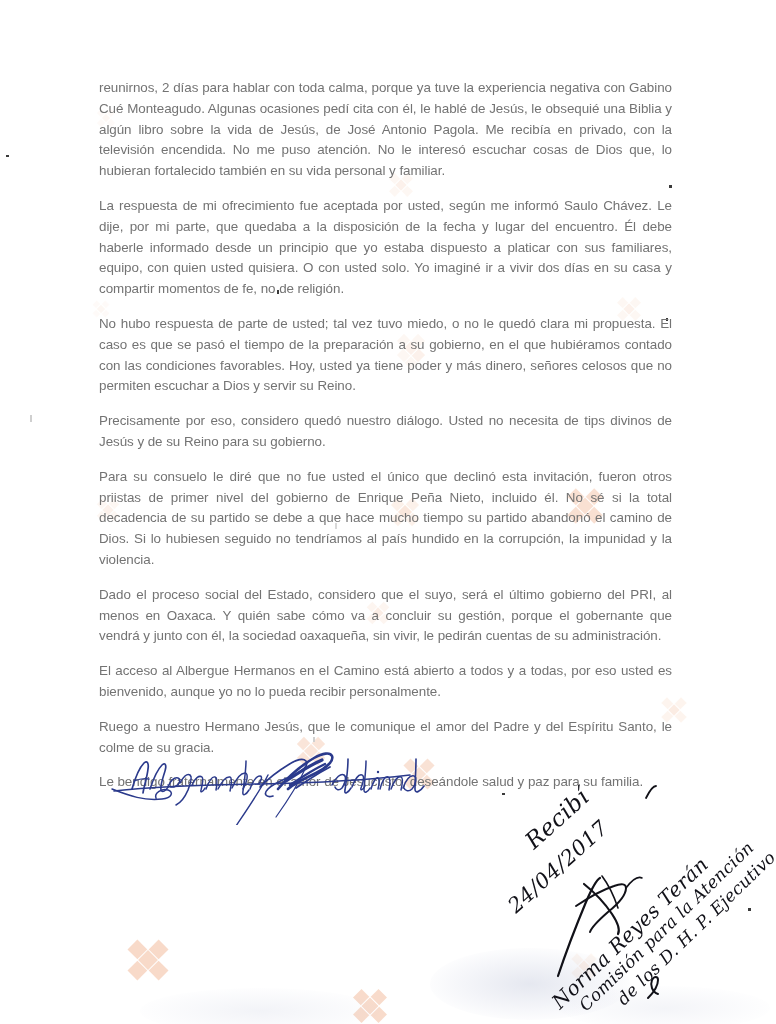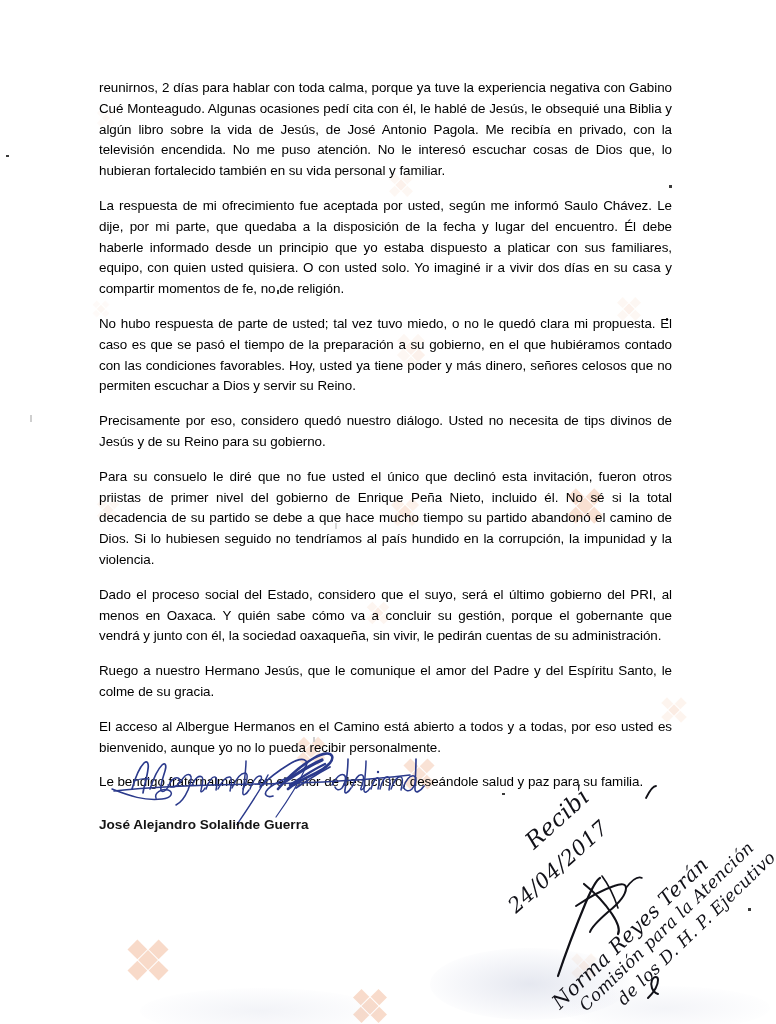--- a/index.html
+++ b/index.html
@@ -53,21 +53,21 @@
   .textblock {
     position: absolute;
     left: 99px;
     top: 78px;
     width: 573px;
   }
   .para {
     margin: 0 0 14px 0;
     font-size: 13.4px;
     line-height: 20.8px;
-    color: #000000;
+    color: #737373;
     text-align: justify;
     text-justify: inter-word;
     letter-spacing: -0.05px;
     -webkit-font-smoothing: none;
   }
   .para:last-child { margin-bottom: 0; }
 
   
   .speck {
     position: absolute;
@@ -316,22 +316,22 @@
   <div class="speck" style="left:748px; top:908px; width:3px; height:3px;"></div>
   <div class="speck" style="left:313px; top:737px; width:2px; height:5px; background:#d0d0d0;"></div>
 
   <div class="textblock">
     <p class="para">reunirnos, 2 días para hablar con toda calma, porque ya tuve la experiencia negativa con Gabino Cué Monteagudo. Algunas ocasiones pedí cita con él, le hablé de Jesús, le obsequié una Biblia y algún libro sobre la vida de Jesús, de José Antonio Pagola. Me recibía en privado, con la televisión encendida. No me puso atención. No le interesó escuchar cosas de Dios que, lo hubieran fortalecido también en su vida personal y familiar.</p>
     <p class="para">La respuesta de mi ofrecimiento fue aceptada por usted, según me informó Saulo Chávez. Le dije, por mi parte, que quedaba a la disposición de la fecha y lugar del encuentro. Él debe haberle informado desde un principio que yo estaba dispuesto a platicar con sus familiares, equipo, con quien usted quisiera. O con usted solo. Yo imaginé ir a vivir dos días en su casa y compartir momentos de fe, no de religión.</p>
     <p class="para">No hubo respuesta de parte de usted; tal vez tuvo miedo, o no le quedó clara mi propuesta. El caso es que se pasó el tiempo de la preparación a su gobierno, en el que hubiéramos contado con las condiciones favorables. Hoy, usted ya tiene poder y más dinero, señores celosos que no permiten escuchar a Dios y servir su Reino.</p>
     <p class="para">Precisamente por eso, considero quedó nuestro diálogo. Usted no necesita de tips divinos de Jesús y de su Reino para su gobierno.</p>
     <p class="para">Para su consuelo le diré que no fue usted el único que declinó esta invitación, fueron otros priistas de primer nivel del gobierno de Enrique Peña Nieto, incluido él. No sé si la total decadencia de su partido se debe a que hace mucho tiempo su partido abandonó el camino de Dios. Si lo hubiesen seguido no tendríamos al país hundido en la corrupción, la impunidad y la violencia.</p>
     <p class="para">Dado el proceso social del Estado, considero que el suyo, será el último gobierno del PRI, al menos en Oaxaca. Y quién sabe cómo va a concluir su gestión, porque el gobernante que vendrá y junto con él, la sociedad oaxaqueña, sin vivir, le pedirán cuentas de su administración.</p>
+    <p class="para">El acceso al Albergue Hermanos en el Camino está abierto a todos y a todas, por eso usted es bienvenido, aunque yo no lo pueda recibir personalmente.</p>
     <p class="para">Ruego a nuestro Hermano Jesús, que le comunique el amor del Padre y del Espíritu Santo, le colme de su gracia.</p>
-    <p class="para">El acceso al Albergue Hermanos en el Camino está abierto a todos y a todas, por eso usted es bienvenido, aunque yo no lo pueda recibir personalmente.</p>
     <p class="para">Le bendigo fraternalmente en el amor de Jesucristo, deseándole salud y paz para su familia.</p>
   </div>
 
   <div class="sig-wrap">
     <svg width="330" height="80" viewBox="0 0 330 80" aria-hidden="true">
       <g fill="none" stroke="#2b3a8c" stroke-linecap="round" stroke-linejoin="round">
 
         <path d="M4,46 C40,42 90,40 150,39 C200,38 250,36 300,30" stroke-width="1.6"></path>
         <path d="M2,44 C20,51 34,56 52,54 C62,53 64,47 58,45 C52,43 44,48 46,53" stroke-width="1.5"></path>
 
@@ -370,21 +370,20 @@
         <path d="M293,43 C296,35 300,30 304,31 C307,32 306,40 302,44 C299,47 295,46 294,43" stroke-width="1.5"></path>
         <path d="M306,14 C306,26 305,37 305,44 C305,49 310,47 314,41" stroke-width="1.6"></path>
 
         <path d="M158,30 C150,46 136,66 124,84 C118,93 113,100 110,104" stroke-width="1.4"></path>
         <path d="M196,22 C188,40 176,58 166,72" stroke-width="1.2"></path>
       </g>
     </svg>
   </div>
 
   <div class="signer">
-    <div class="line">José Alejandro Solalinde Guerra</div>
   </div>
 
   <div class="receipt">
     <svg width="278" height="244" viewBox="0 0 278 244" aria-hidden="true">
 
       <g transform="translate(36,70) rotate(-42)">
         <text class="hw" x="0" y="0" font-size="23" letter-spacing="0.5">Recibí</text>
       </g>
 
       <g transform="translate(18,134) rotate(-42)">

